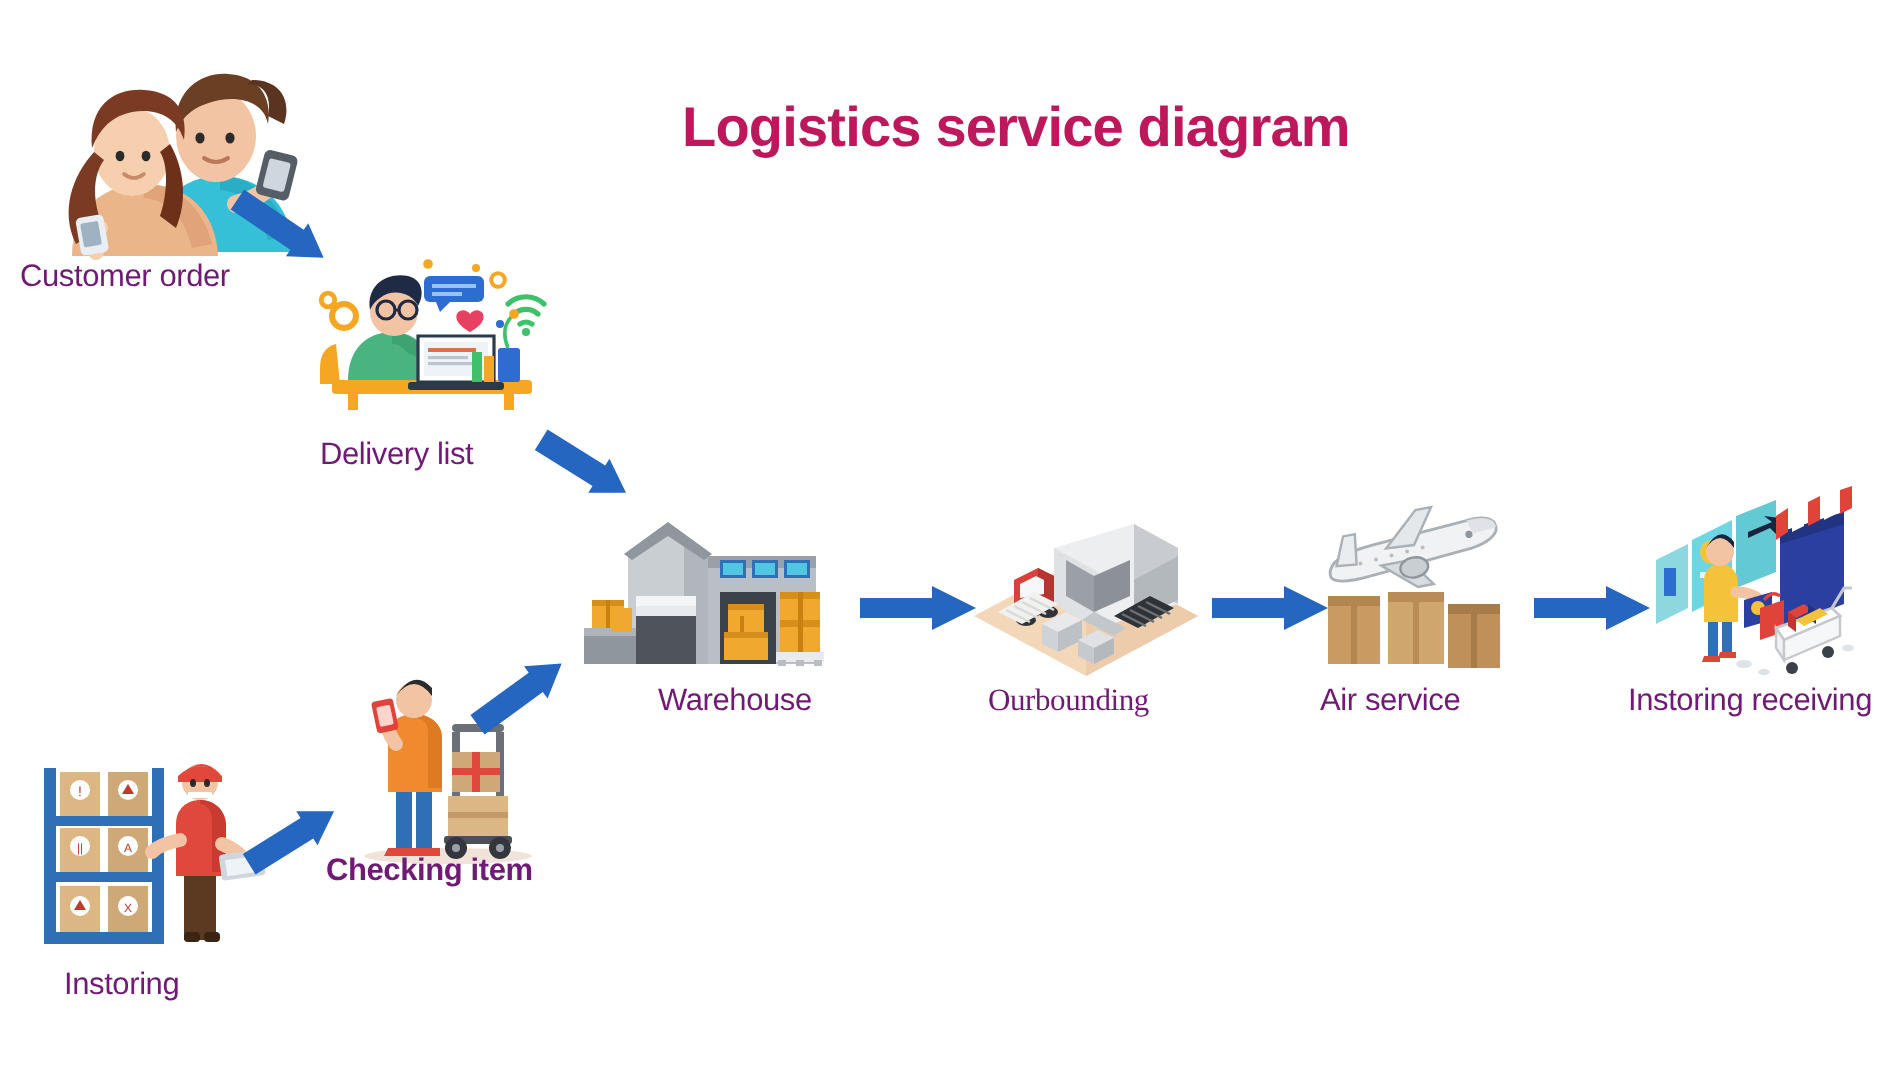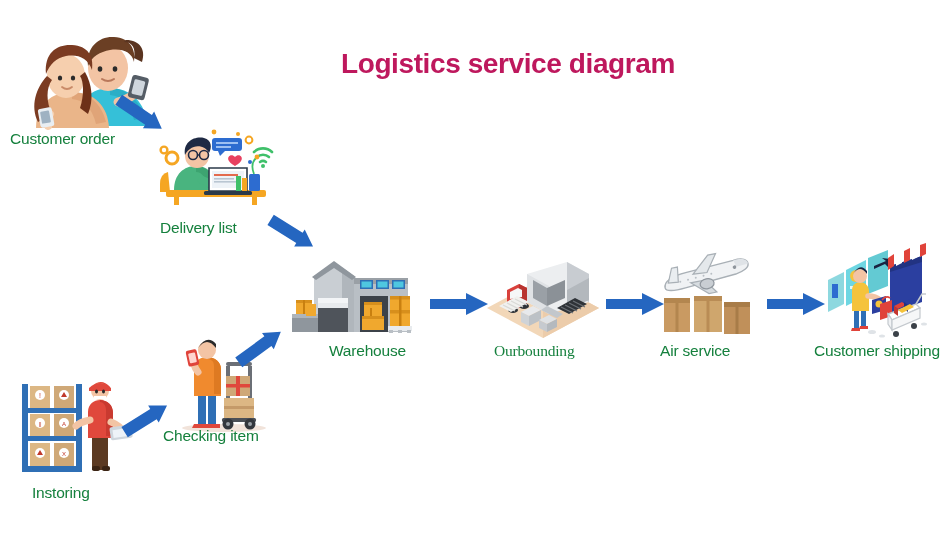--- a/index.html
+++ b/index.html
@@ -12,21 +12,21 @@
 
   .title{
     position:absolute;left:305px;top:48px;width:400px;
     font-size:28px;font-weight:bold;color:#be185d;
     letter-spacing:-0.4px;white-space:nowrap;margin-left:36px;
   }
 
   .node{position:absolute;}
   .node-label{
     position:absolute;white-space:nowrap;
-    font-size:15.5px;color:#15803d;font-weight:400;
+    font-size:15.5px;color:#701a75;font-weight:400;
     letter-spacing:-0.2px;
   }
   .art{position:absolute;}
   .art svg{display:block;overflow:visible;}
   .arrow{position:absolute;}
   .arrow svg{display:block;}
 </style>
 </head>
 <body>
 
@@ -239,21 +239,21 @@
         <circle cx="74" cy="76" r="5.5" fill="#33373d"></circle>
           <circle cx="74" cy="76" r="2" fill="#9aa0a6"></circle>
 
         <rect x="50" y="28" width="24" height="20" fill="#cfa877"></rect>
         <rect x="60" y="28" width="4" height="20" fill="#e0483c"></rect>
         <rect x="50" y="36" width="24" height="3.5" fill="#e0483c"></rect>
         <rect x="48" y="50" width="30" height="20" fill="#dcb784"></rect>
         <rect x="48" y="58" width="30" height="3" fill="#c49a69"></rect>
       </svg>
     </div>
-    <div class="node-label" style="left:163px;top:427px;">Checking item</div>
+    <div class="node-label" style="left:163px;top:427px;font-weight:bold;">Checking item</div>
   </div>
 
   <div class="arrow" style="left:234px;top:316px;">
     <svg width="70" height="55" viewBox="0 0 70 55">
       <g transform="rotate(-36 8 44)">
         <path d="M4 38 L40 38 L40 34 L56 44 L40 54 L40 50 L4 50 Z" fill="#2566C0"></path>
       </g>
     </svg>
   </div>
 
@@ -456,16 +456,16 @@
         <path d="M70 54 L74 57 L74 64 L70 61Z" fill="#c4352f"></path>
         <path d="M80 50 L88 46 L92 49 L84 53Z" fill="#2b3fa0"></path>
         <path d="M80 50 L84 53 L84 60 L80 57Z" fill="#223382"></path>
         <path d="M74 58 L86 52 L90 55 L78 61Z" fill="#f5c33b"></path>
 
         <ellipse cx="48" cy="80" rx="4" ry="2" fill="#dfe3e7"></ellipse>
         <ellipse cx="58" cy="84" rx="3" ry="1.6" fill="#dfe3e7"></ellipse>
         <ellipse cx="100" cy="72" rx="3" ry="1.6" fill="#dfe3e7"></ellipse>
       </svg>
     </div>
-    <div class="node-label" style="left:814px;top:342px;">Customer shipping</div>
+    <div class="node-label" style="left:814px;top:342px;">Instoring receiving</div>
   </div>
 
 </div>
 
 </body></html>

